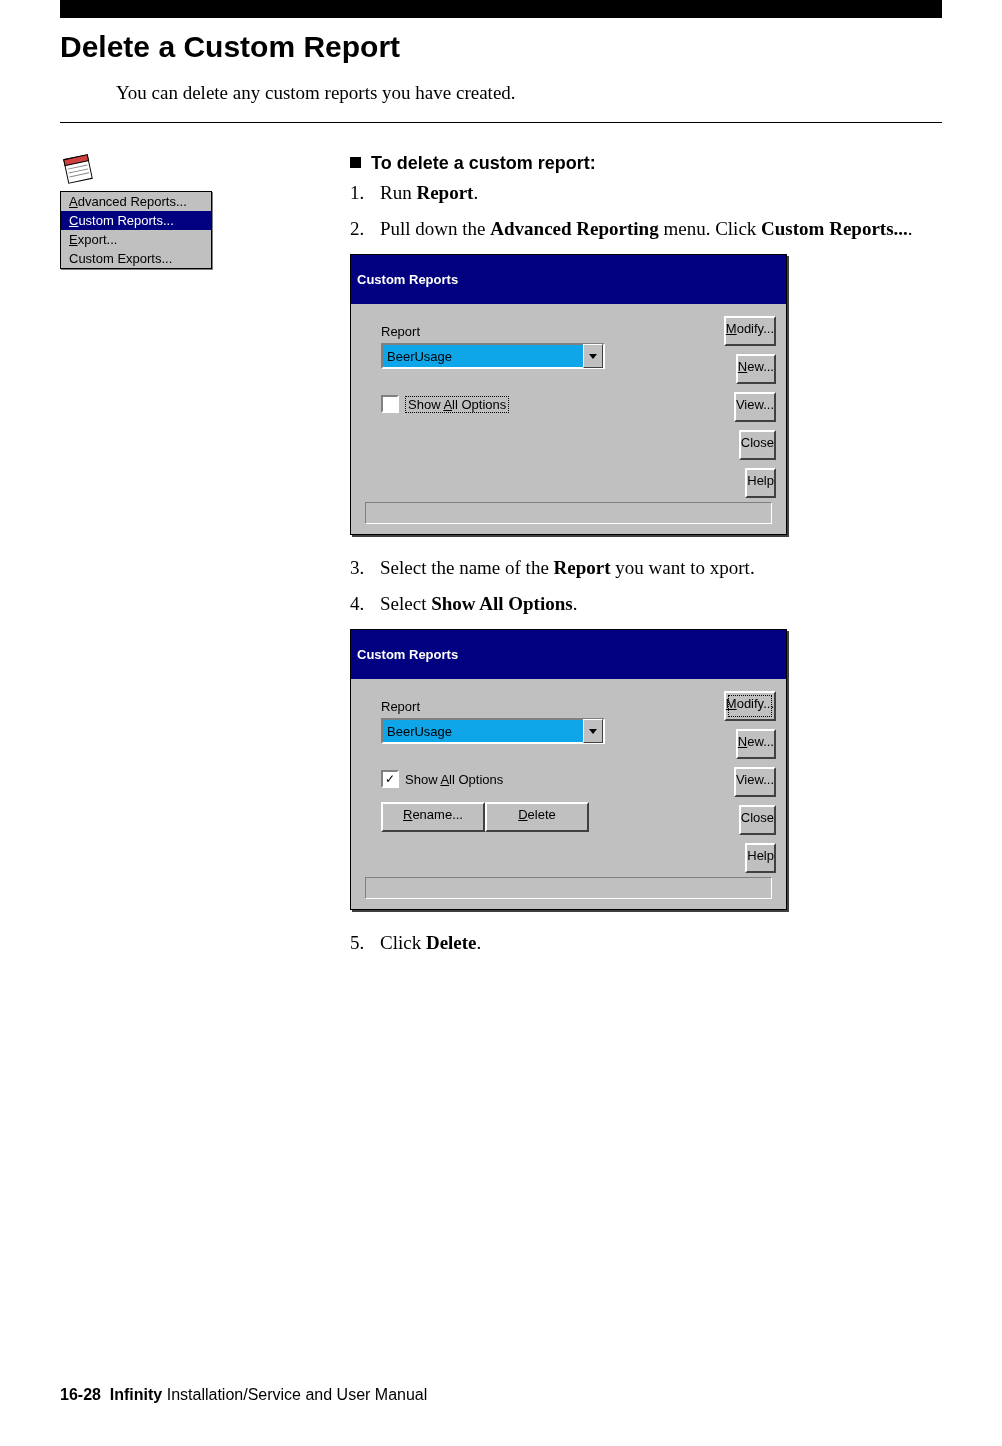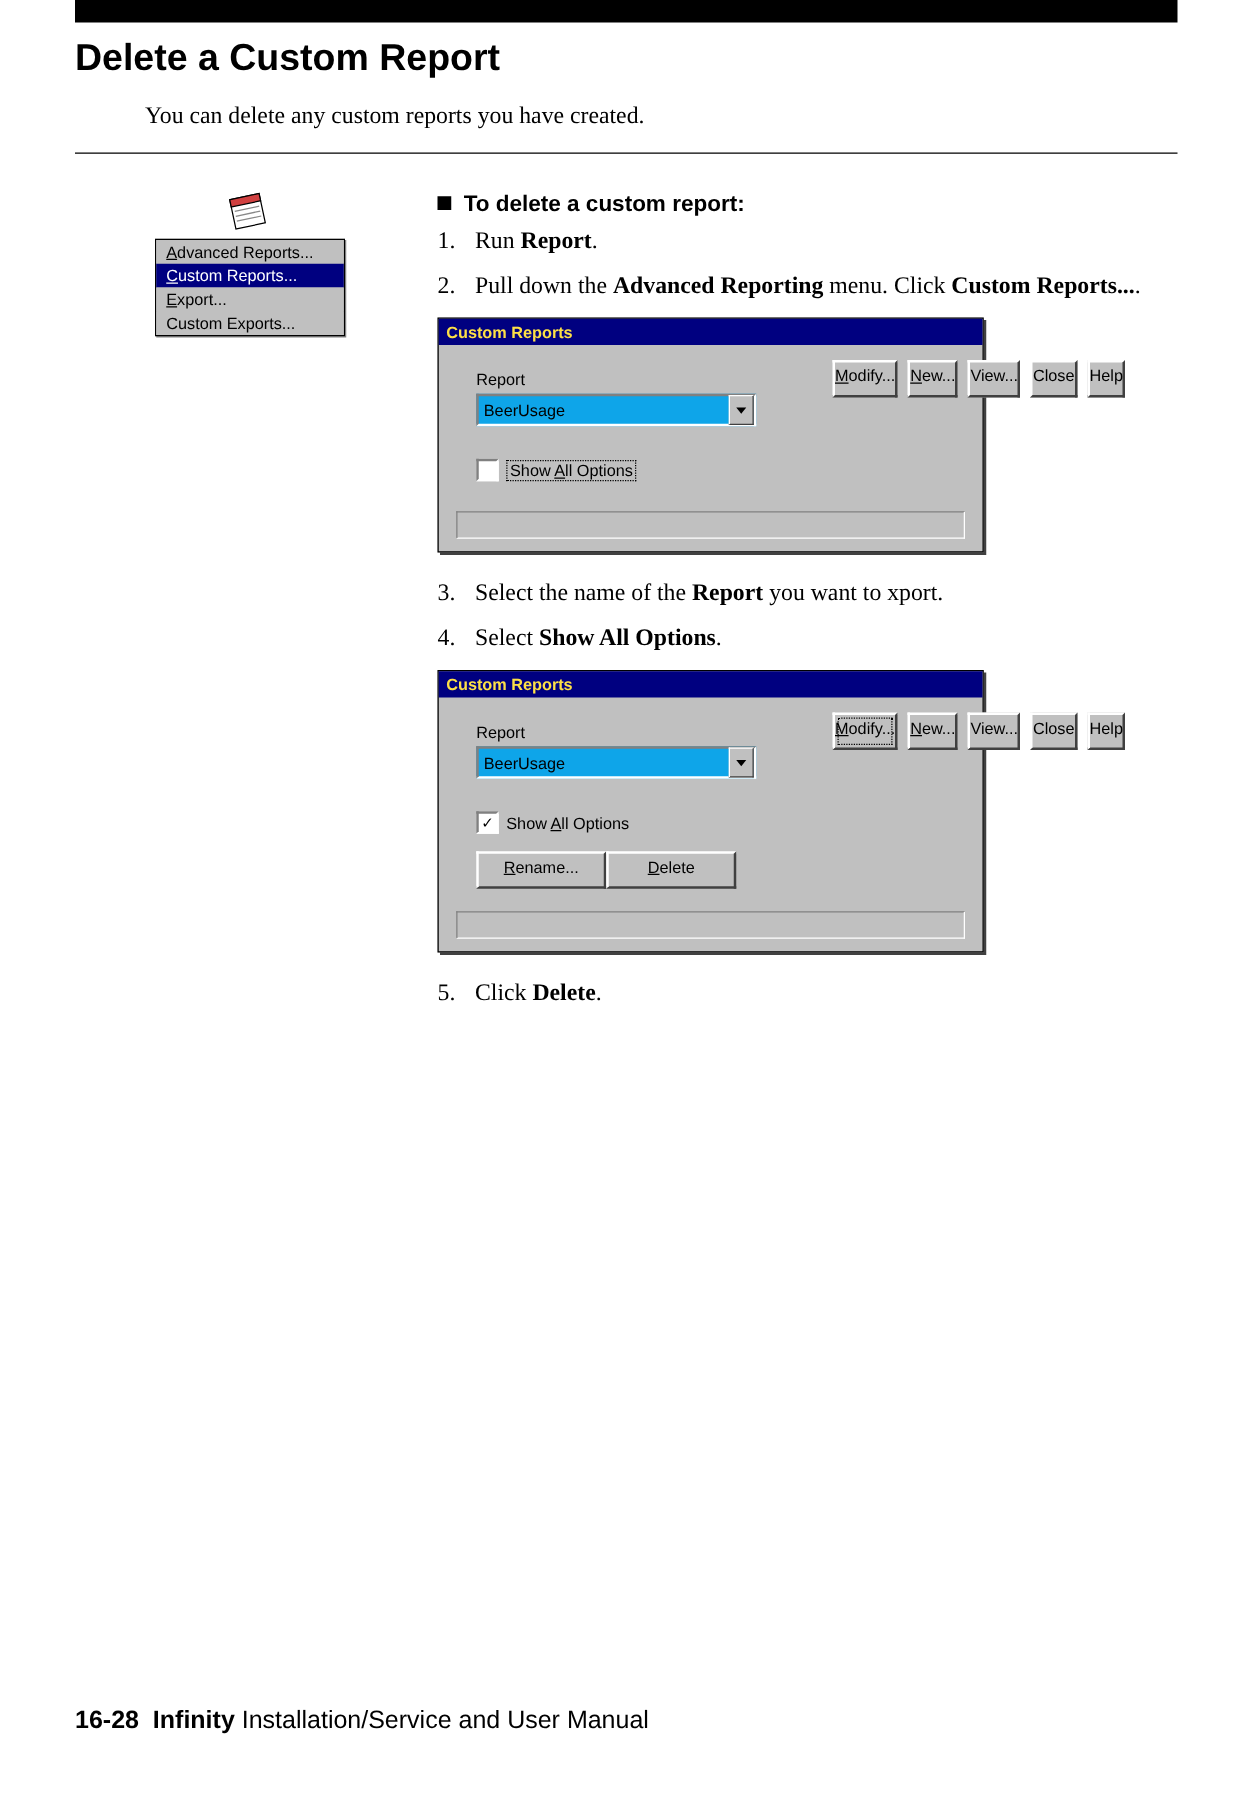--- a/index.html
+++ b/index.html
@@ -40,21 +40,21 @@
   .two-col {
     display: flex;
     align-items: flex-start;
   }
   .left-col {
     width: 280px;
     flex: 0 0 280px;
     padding-right: 10px;
     display: flex;
     flex-direction: column;
-    align-items: center;
+    align-items: flex-start;
   }
   .right-col {
     flex: 1;
   }
   .procedure-head {
     font-family: Liberation Sans, sans-serif;
     font-weight: bold;
     font-size: 18px;
     margin: 0 0 8px 0;
   }
@@ -118,43 +118,44 @@
     width: 435px;
     border: 1px solid #000;
     box-shadow: 2px 2px 0 #404040;
     background: #c0c0c0;
     font-family: "MS Sans Serif", Tahoma, sans-serif;
     font-size: 13px;
     margin: 10px 0 22px 0;
   }
   .titlebar {
     background: #000080;
-    color: #fde047;
+    color: #ffffff;
     font-weight: bold;
-    padding: 3px 6px;
+    padding: 17px 6px;
     font-size: 13px;
   }
   .dlg-body {
     position: relative;
     padding: 10px 10px 6px 10px;
   }
   .dlg-cols {
     display: flex;
   }
   .dlg-left {
     flex: 1;
     padding: 10px 14px 6px 20px;
   }
   .dlg-right {
     width: 110px;
     flex: 0 0 110px;
     display: flex;
-    flex-direction: row;
+    flex-direction: column;
     gap: 8px;
     padding-top: 2px;
+    align-items: flex-end;
   }
   .lbl {
     margin-bottom: 4px;
   }
   .combo {
     display: flex;
     width: 220px;
     height: 22px;
     background: #0ea5e9;
     border-top: 2px solid #808080;
@@ -239,24 +240,24 @@
   }
   .tri-down {
     width: 0; height: 0;
     border-left: 4px solid transparent;
     border-right: 4px solid transparent;
     border-top: 5px solid #000;
   }
 
   .footer {
     position: absolute;
-    bottom: 32px;
+    bottom: 16px;
     left: 60px;
     font-family: Arial, Helvetica, sans-serif;
-    font-size: 20px;
+    font-size: 16px;
   }
   .footer .pgnum { font-weight: bold; }
 </style>
 </head>
 <body>
 
 <div class="page">
   <div class="black-bar"></div>
 
   <h1 class="title">Delete a Custom Report</h1>

